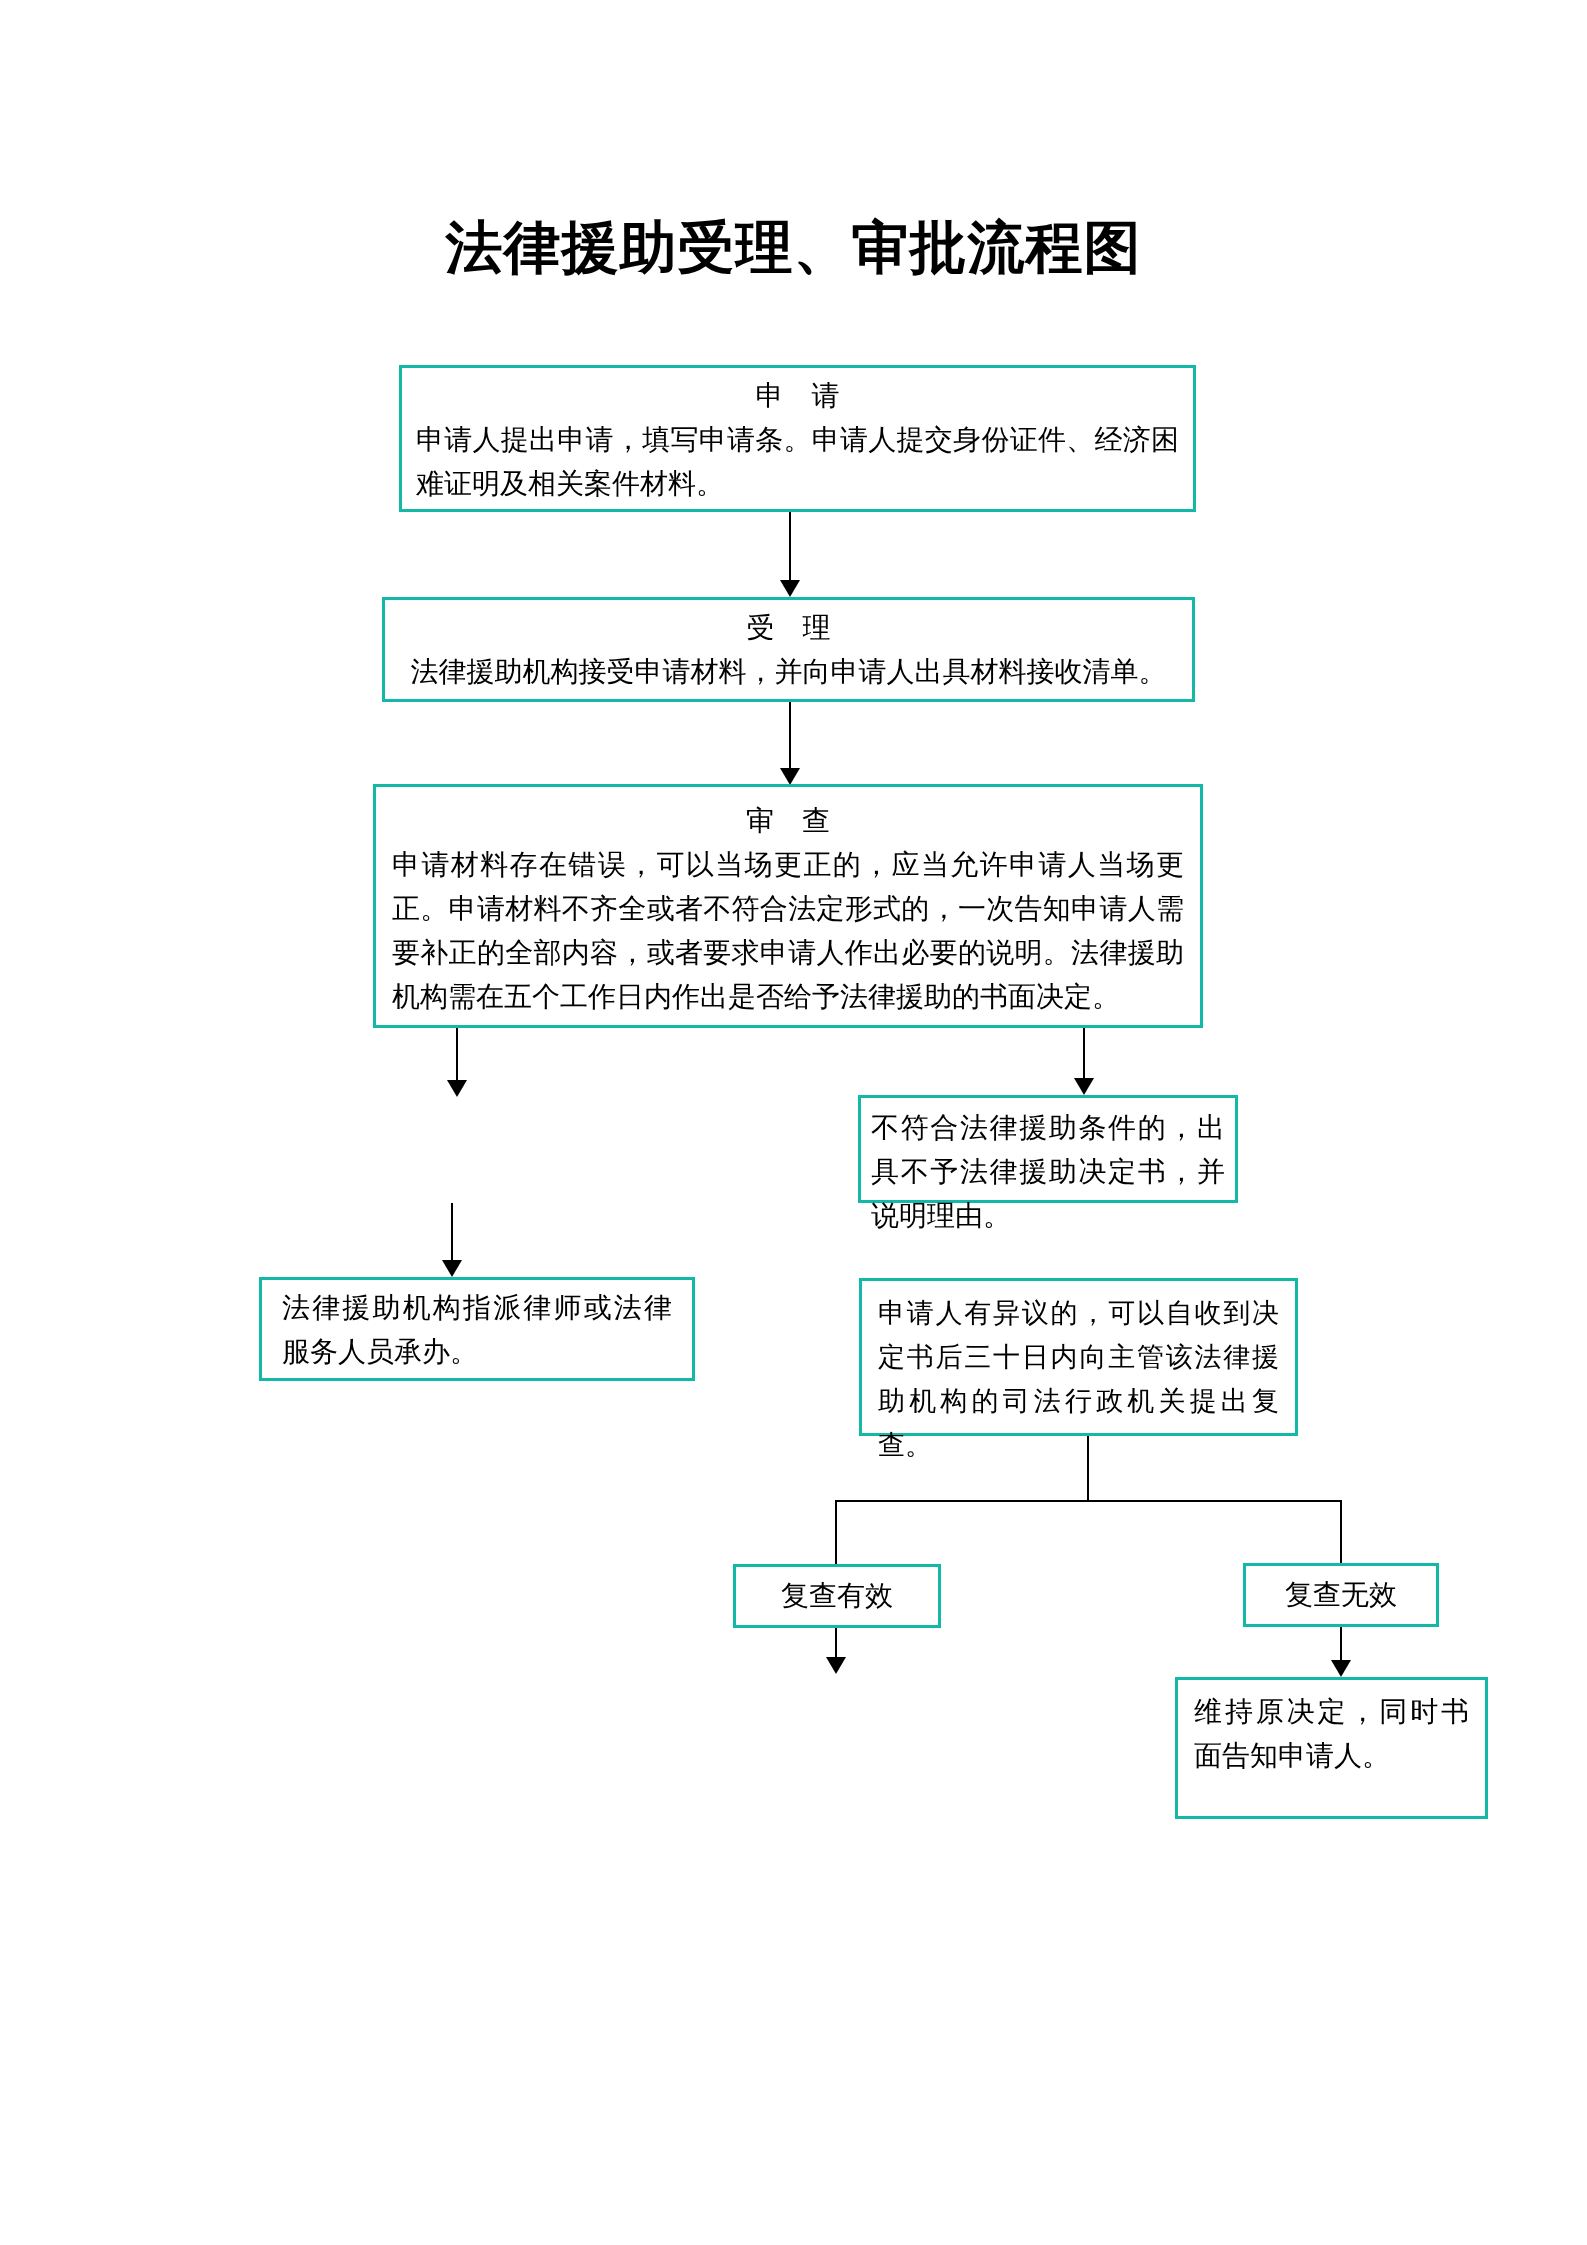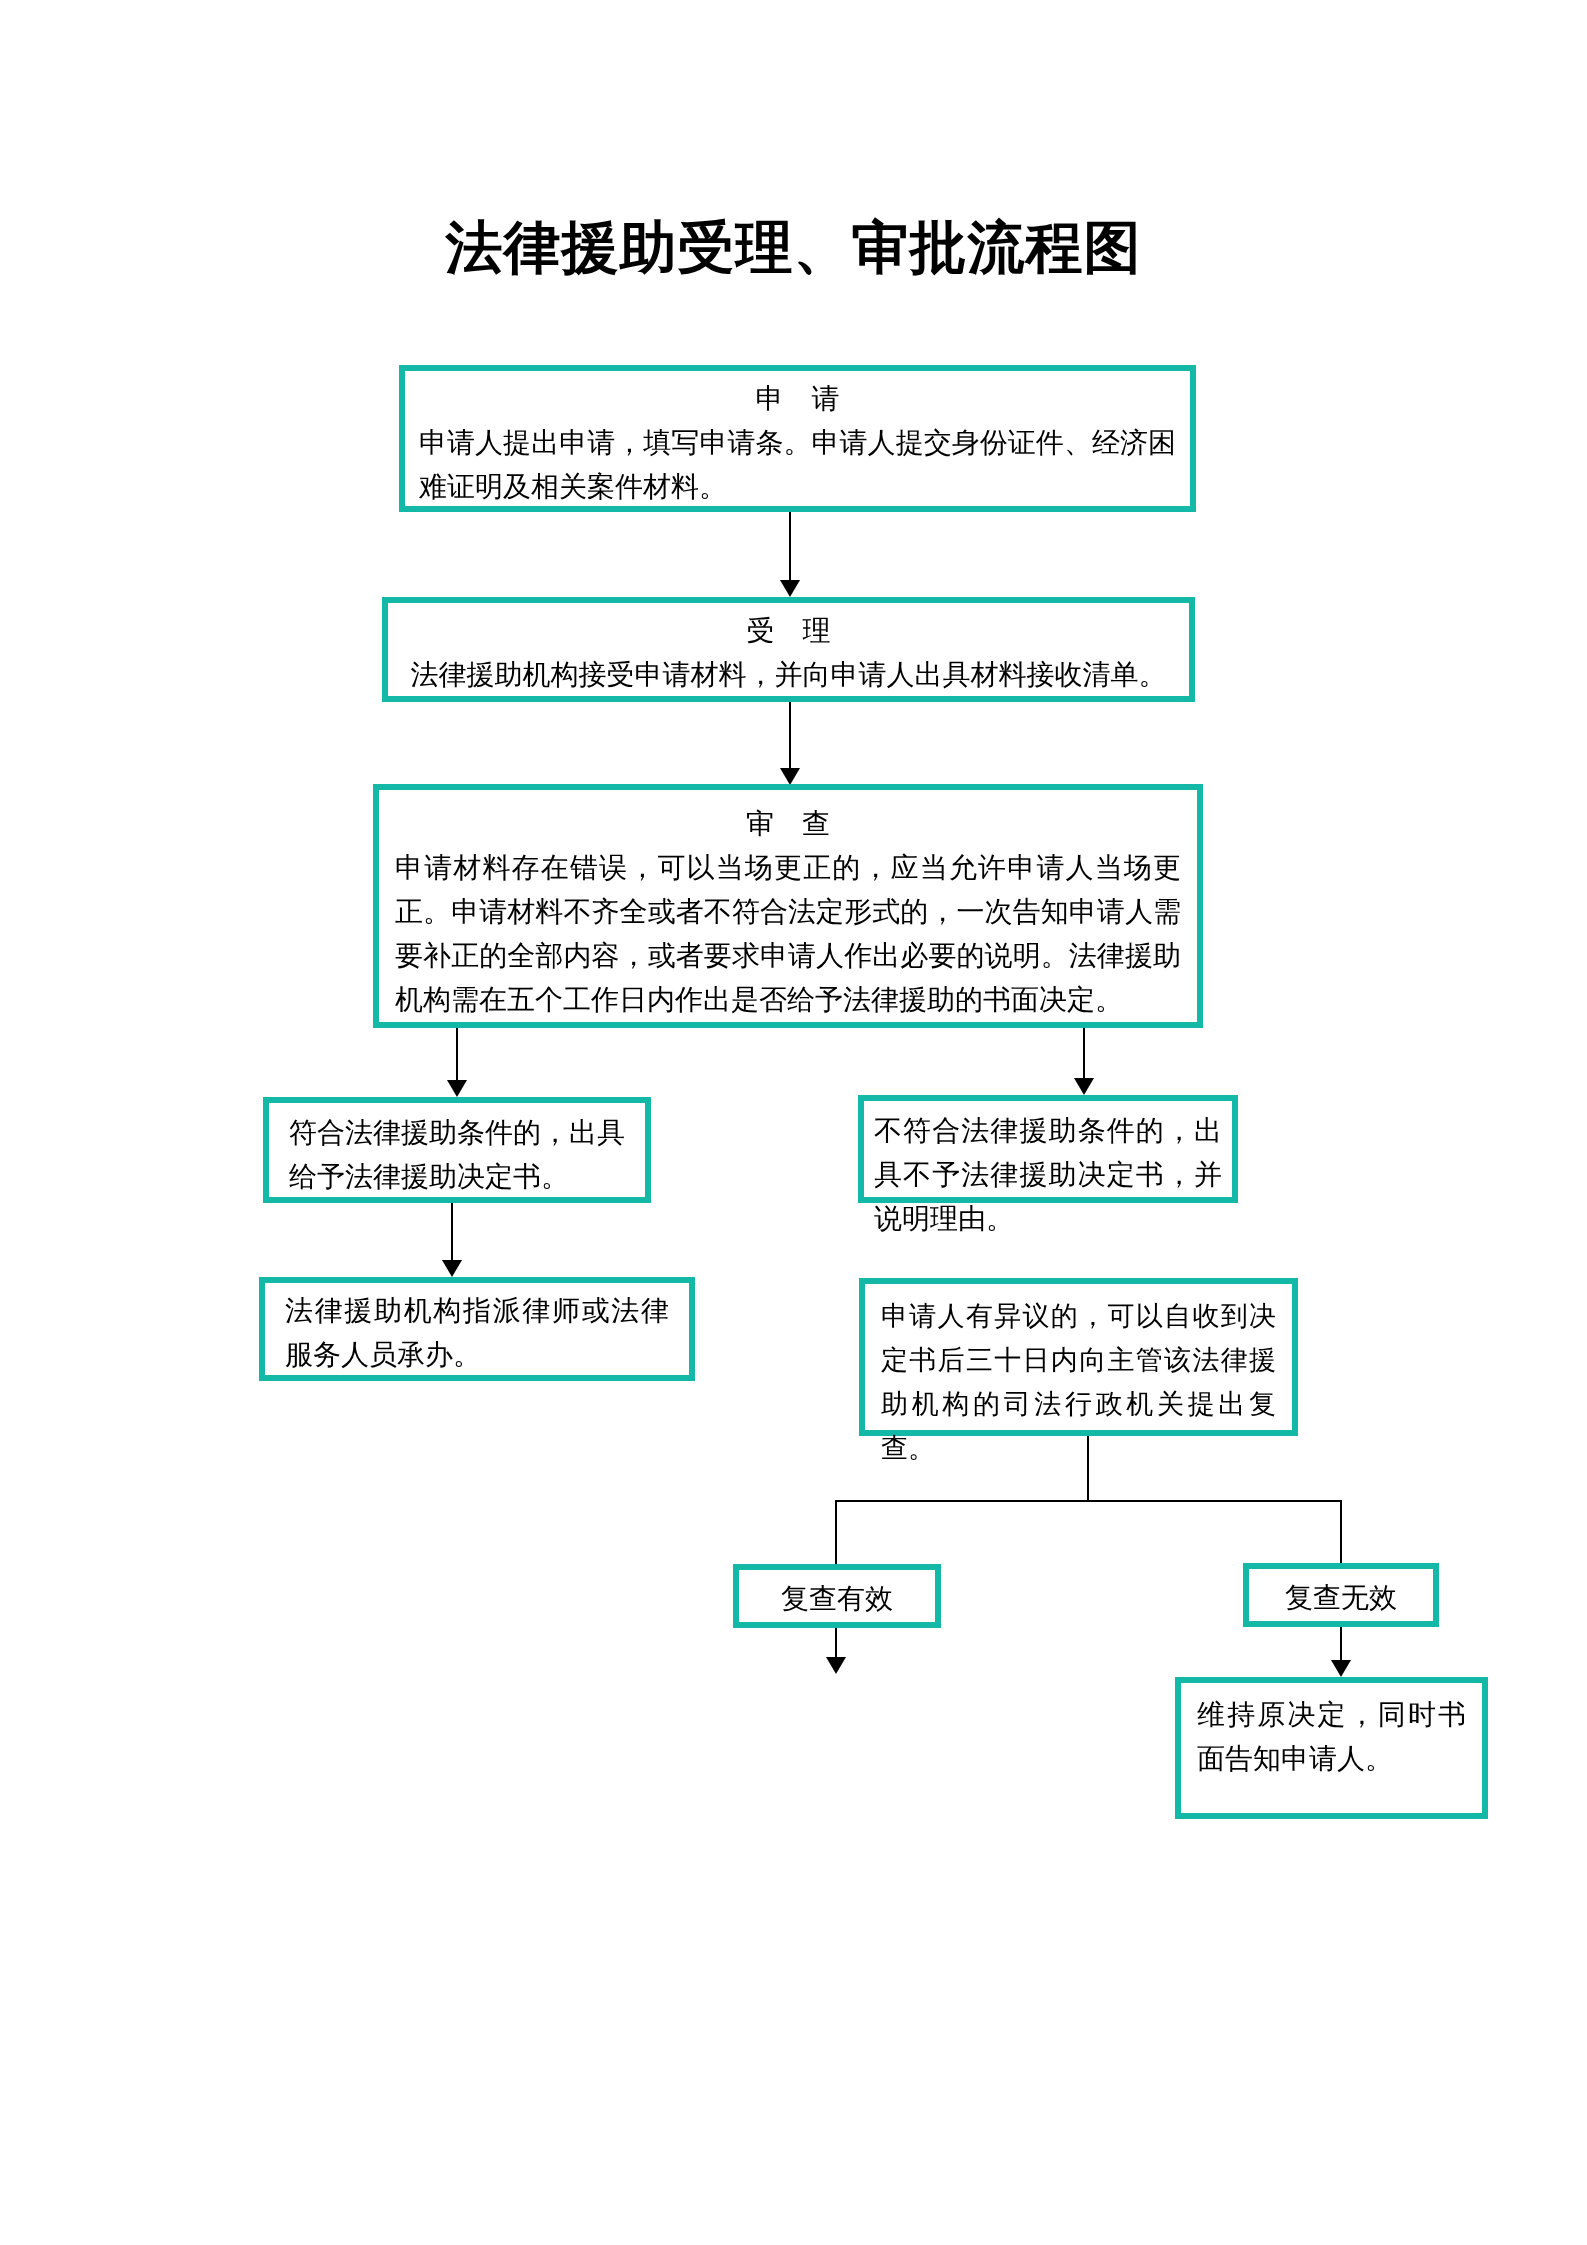--- a/index.html
+++ b/index.html
@@ -19,21 +19,21 @@
     width: 100%;
     text-align: center;
     font-family: "Liberation Sans", sans-serif;
     font-weight: bold;
     font-size: 57px;
     letter-spacing: 1px;
   }
   .box {
     position: absolute;
     box-sizing: border-box;
-    border: 6px solid #14b8a6;
+    border: 3px solid #14b8a6;
     background: #fff;
     font-size: 28px;
     line-height: 44px;
   }
   .box .heading { display: block; text-align: center; }
   .box .body    { display: block; text-align: justify; text-justify: inter-ideograph; }
   .box .body.center { text-align: center; }
   .vline { position: absolute; width: 2px;  background: #000; }
   .hline { position: absolute; height: 2px; background: #000; }
   .arrowhead {
@@ -103,23 +103,20 @@
   <div class="box" id="box-review">
     <span class="heading">审　查</span>
     <span class="body">申请材料存在错误，可以当场更正的，应当允许申请人当场更正。申请材料不齐全或者不符合法定形式的，一次告知申请人需要补正的全部内容，或者要求申请人作出必要的说明。法律援助机构需在五个工作日内作出是否给予法律援助的书面决定。</span>
   </div>
 
   <div class="vline" id="a3-line"></div>
   <div class="arrowhead" id="a3-head"></div>
   <div class="vline" id="a4-line"></div>
   <div class="arrowhead" id="a4-head"></div>
 
-  <div class="box" id="box-eligible">
-    <span class="body">符合法律援助条件的，出具给予法律援助决定书。</span>
-  </div>
 
   <div class="box" id="box-not-eligible">
     <span class="body">不符合法律援助条件的，出具不予法律援助决定书，并说明理由。</span>
   </div>
 
   <div class="vline" id="a5-line"></div>
   <div class="arrowhead" id="a5-head"></div>
 
   <div class="box" id="box-assign">
     <span class="body">法律援助机构指派律师或法律服务人员承办。</span>

